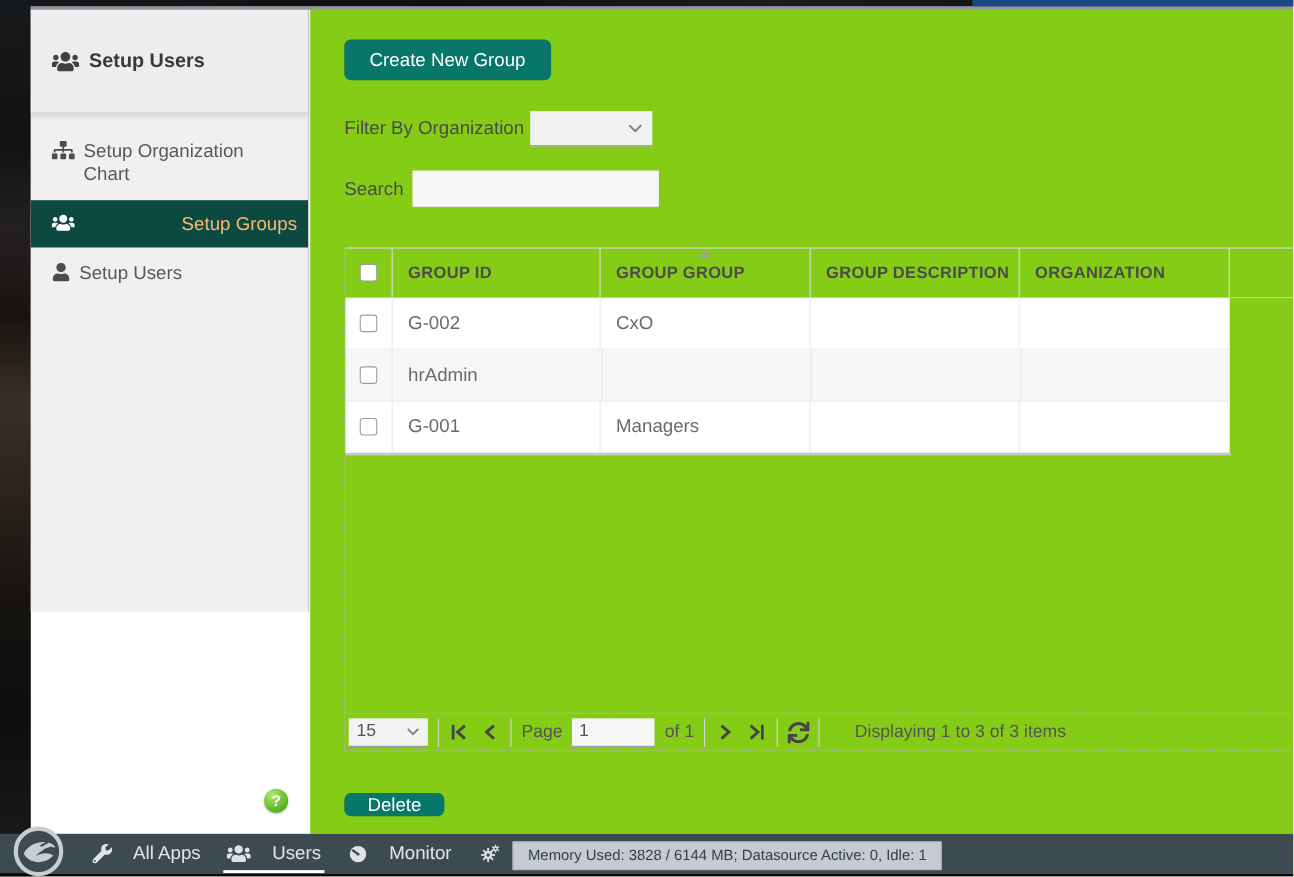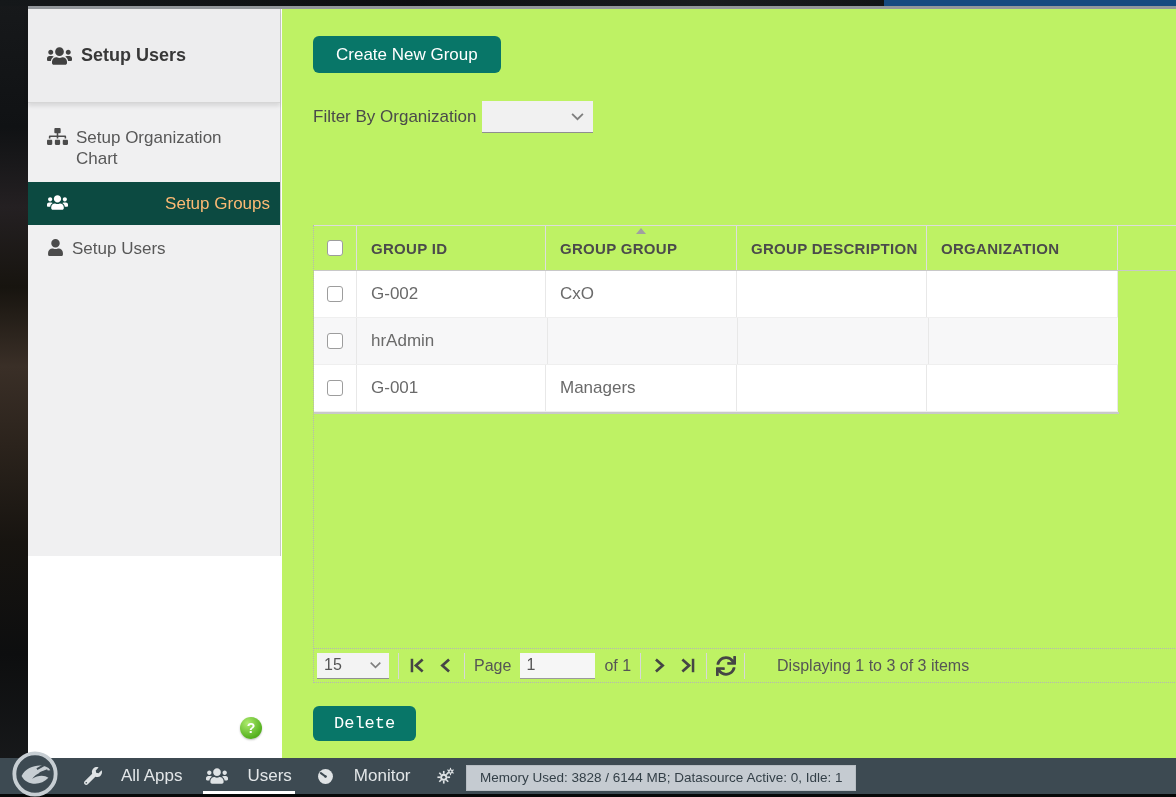--- a/index.html
+++ b/index.html
@@ -26,26 +26,26 @@
   .sidebar-items{margin-top:13px;}
   .side-item{display:flex;align-items:flex-start;gap:8px;padding:11px 10px 11px 19px;
     font-size:17px;line-height:21px;color:#585858;cursor:pointer;margin-bottom:2px;}
   .side-item .icon{flex:0 0 auto;margin-top:1px;}
   .side-item .icon svg{width:21px;height:17px;fill:#4c4c4c;display:block;}
   .side-item.selected{background:#0c4a41;color:#fdba74;font-weight:400;justify-content:space-between;}
   .side-item.selected .icon svg{fill:#ffffff;}
   .side-item-label{max-width:190px;}
 
   
-  .main{position:absolute;left:282px;top:9px;width:894px;height:749px;background:#bef264;
+  .main{position:absolute;left:282px;top:9px;width:894px;height:749px;background:#84cc16;
     overflow:hidden;z-index:4;}
   .btn{display:inline-block;background:#087668;color:#fff;border:none;border-radius:6px;
     font-family:inherit;font-size:17px;font-weight:500;cursor:pointer;}
   .create-btn{position:absolute;left:31px;top:27px;height:37px;padding:0 23px;}
-  .delete-btn{position:absolute;left:31px;top:697px;height:35px;padding:0 21px;font-family:Liberation Mono, monospace;}
+  .delete-btn{position:absolute;left:31px;top:712px;height:21px;padding:0 21px;}
 
   .filter-row{position:absolute;left:31px;top:91px;height:33px;display:flex;align-items:center;}
   .field-label{font-size:17px;color:#4a4a4a;}
   .select-box{margin-left:6px;width:111px;height:32px;background:#f1f1f1;
     border-bottom:1px solid #8f8f8f;display:flex;align-items:center;justify-content:flex-end;
     padding-right:8px;cursor:pointer;}
   .select-box svg{width:15px;height:9px;stroke:#7f7f7f;fill:none;stroke-width:2;display:block;}
   .search-row{position:absolute;left:31px;top:146px;height:34px;display:flex;align-items:center;}
   .search-input{margin-left:8px;width:224px;height:34px;background:#f7f7f7;border:none;
     border-bottom:1px solid #9a9a9a;font-family:inherit;font-size:16px;color:#444;padding:0 8px;outline:none;}
@@ -157,20 +157,24 @@
     <div class="filter-row">
       <span class="field-label">Filter By Organization</span>
       <div class="select-box">
         <span></span>
         <svg viewBox="0 0 16 10">
             <path d="M2 2 L8 8 L14 2"></path>
           </svg>
       </div>
     </div>
 
+    <div class="search-row">
+      <span class="field-label">Search</span>
+      <input class="search-input" type="text" value="" style="">
+    </div>
 
     <div class="grid">
       <div class="grid-header">
         <div class="hcell c0">
           <span class="checkbox"></span>
         </div>
         <div class="hcell c1">GROUP ID</div>
         <div class="hcell c2">
           <span class="sort-arrow"></span>
           <span>GROUP GROUP</span>

